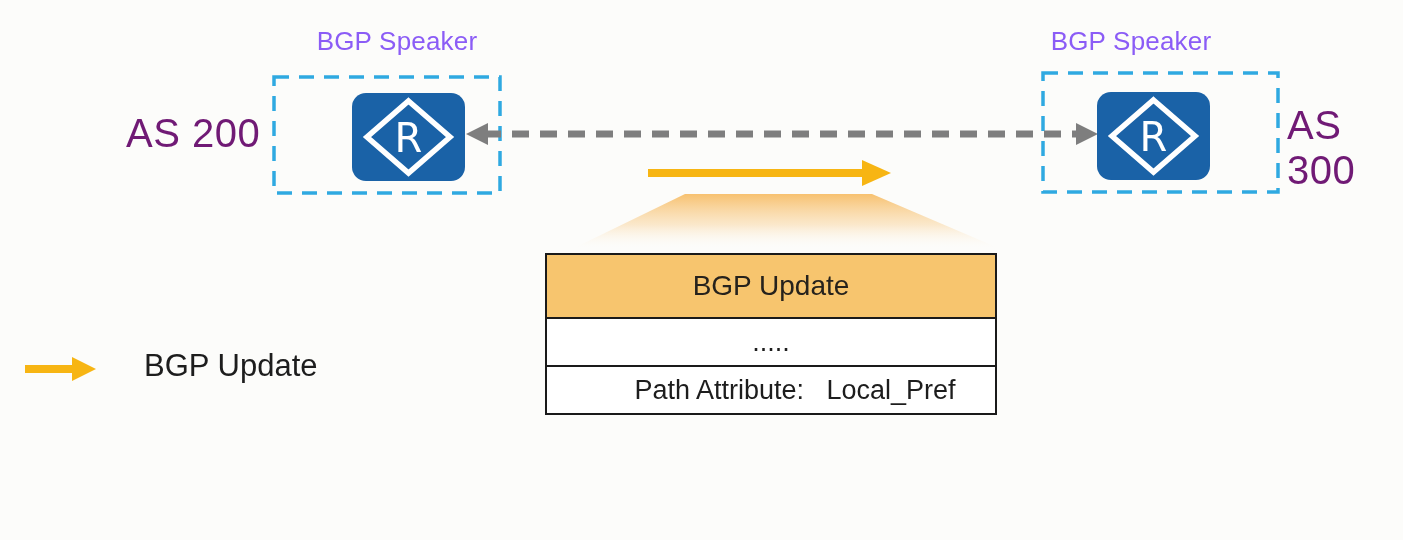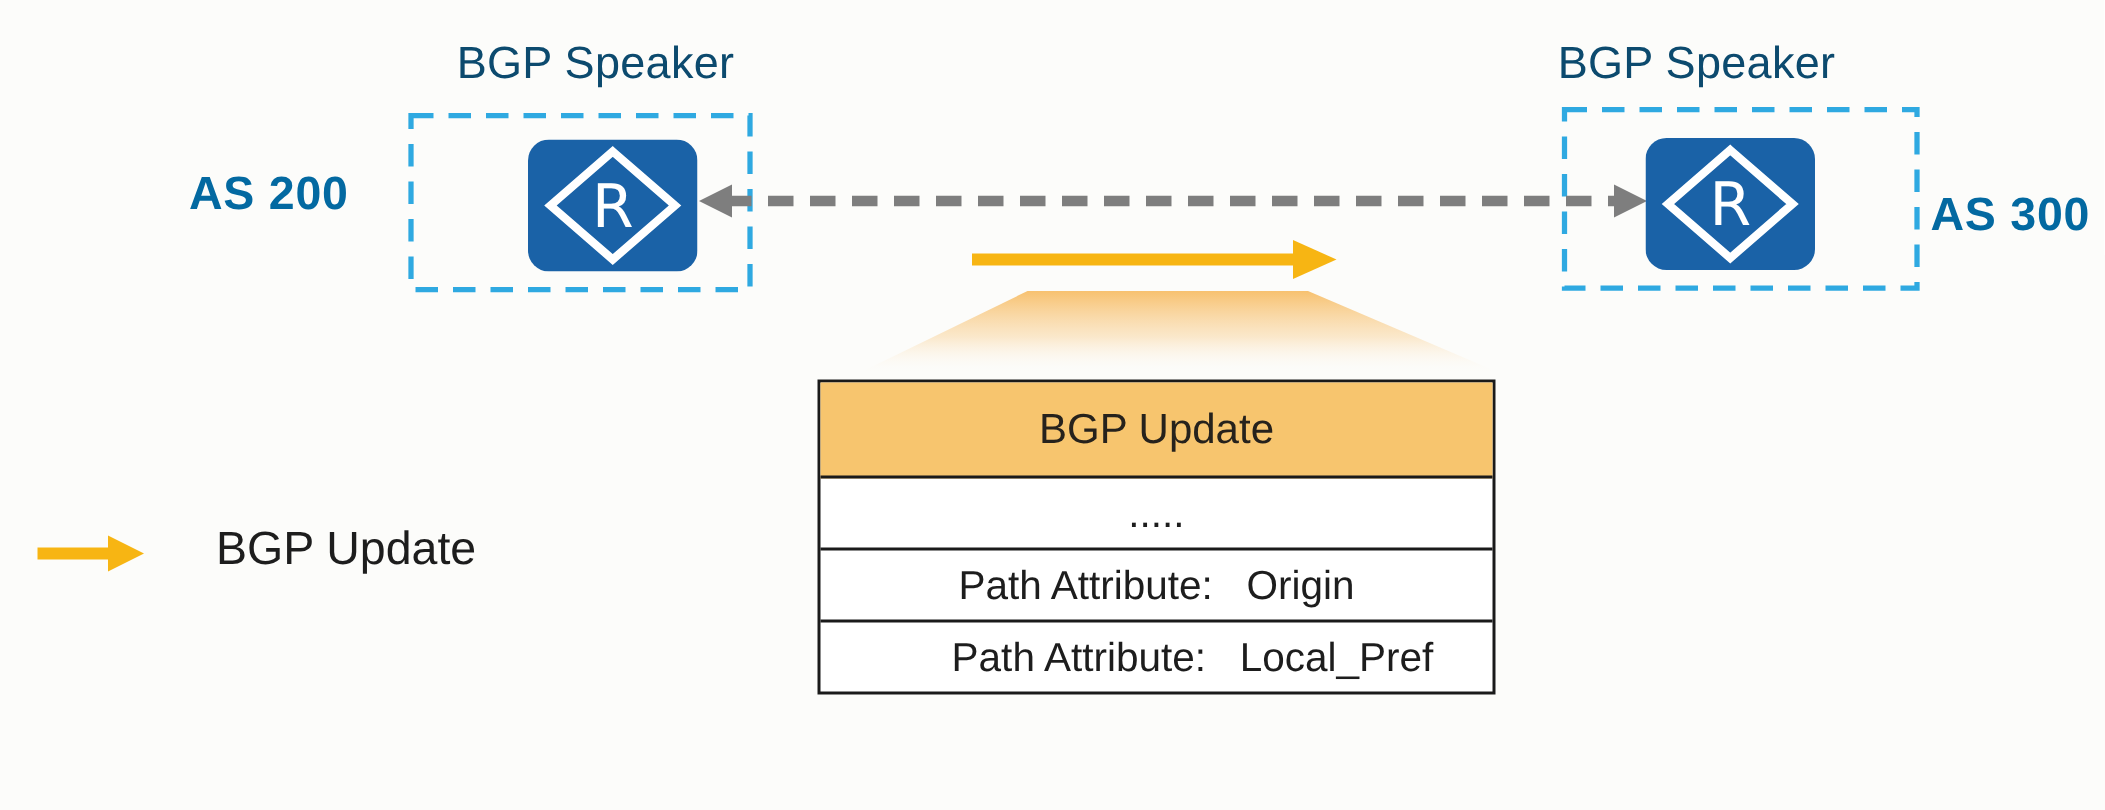--- a/index.html
+++ b/index.html
@@ -6,29 +6,29 @@
   #stage{
     position:relative;width:1403px;height:540px;overflow:hidden;
     background:#fcfcfa;
     font-family:"Liberation Sans","DejaVu Sans",sans-serif;
     color:#1f1f1f;
   }
   .abs{position:absolute;}
   #bg-svg{position:absolute;left:0;top:0;width:1403px;height:540px;}
 
   .speaker-title{
-    width:240px;text-align:center;font-size:30px;font-weight:500;color:#0c4a6e;
+    width:240px;text-align:center;font-size:26px;font-weight:500;color:#8b5cf6;
     letter-spacing:0.2px;
   }
   #left-speaker-title{left:277px;top:26px;}
   #right-speaker-title{left:1011px;top:26px;}
 
-  .as-label{font-size:31px;font-weight:700;color:#0369a1;letter-spacing:0.5px;}
+  .as-label{font-size:40px;font-weight:400;color:#701a75;letter-spacing:0.5px;}
   #as200-label{left:126px;top:111px;}
-  #as300-label{left:1287px;top:125px;}
+  #as300-label{left:1287px;top:103px;}
 
   .router{width:113px;height:88px;}
   #left-router{left:352px;top:93px;}
   #right-router{left:1097px;top:92px;}
 
   #legend-label{left:144px;top:348px;font-size:31px;color:#1d1d1d;}
 
   #update-table{
     left:545px;top:253px;width:452px;
     border:2px solid #1a1a1a;background:#ffffff;box-sizing:border-box;
@@ -96,17 +96,16 @@
     <rect x="0" y="0" width="113" height="88" rx="14" fill="#1a62a7"></rect>
     <polygon points="56.5,8 98,44 56.5,80 15,44" fill="none" stroke="#ffffff" stroke-width="5.5"></polygon>
     <text x="56.5" y="45" text-anchor="middle" dominant-baseline="central" font-size="40" fill="#ffffff" font-family="DejaVu Sans, sans-serif">R</text>
   </svg>
 
   <div class="abs" id="legend-label">BGP Update</div>
 
   <div class="abs" id="update-table">
     <div class="hdr">BGP Update</div>
     <div class="row">.....</div>
-    <div class="row">Path Attribute:   Origin</div>
     <div class="row">Path Attribute:   Local_Pref</div>
   </div>
 
 </div>
 
 </body></html>

